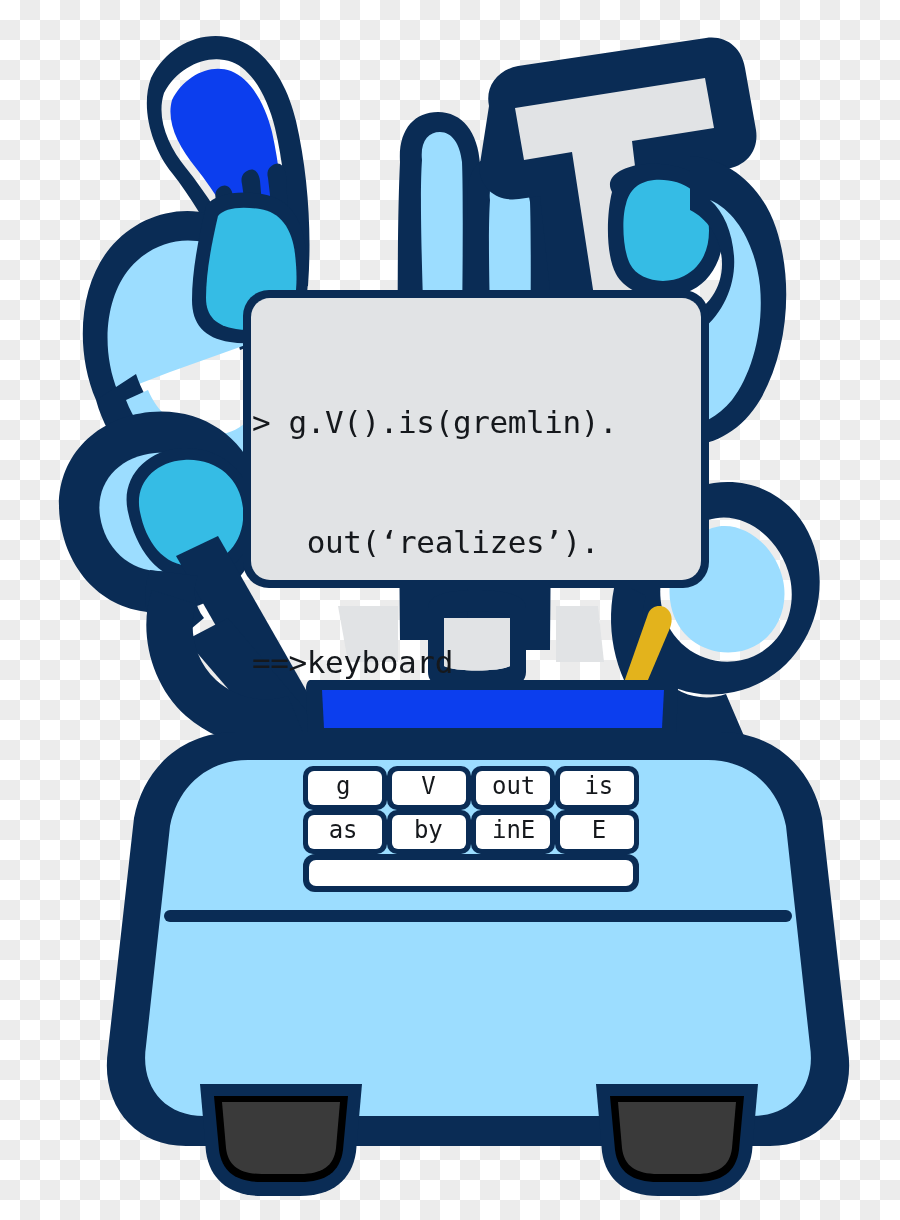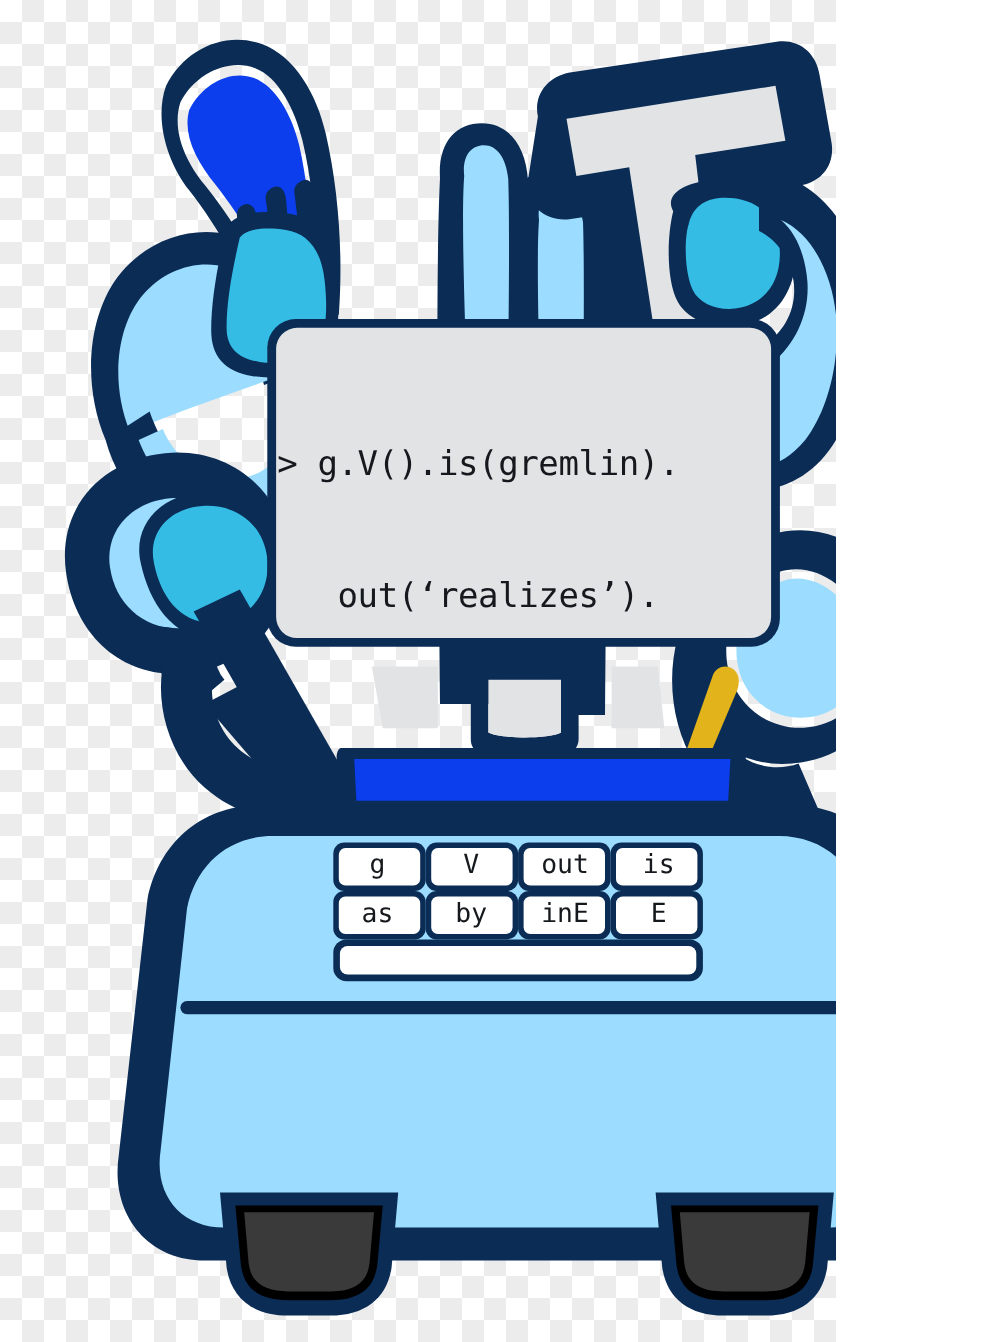--- a/index.html
+++ b/index.html
@@ -3,21 +3,21 @@
 <meta charset="utf-8">
 <title>Gremlin Mascot</title>
 <style>
   html, body {
     margin: 0;
     padding: 0;
     background: #ffffff;
   }
   #stage {
     position: relative;
-    width: 760px;
+    width: 900px;
     height: 1220px;
     overflow: hidden;
     
     background-color: #ffffff;
     background-image:
       linear-gradient(45deg, #ececec 25%, transparent 25%, transparent 75%, #ececec 75%, #ececec),
       linear-gradient(45deg, #ececec 25%, transparent 25%, transparent 75%, #ececec 75%, #ececec);
     background-size: 40px 40px;
     background-position: 0 0, 20px 20px;
     font-family: "Liberation Sans", sans-serif;
@@ -275,20 +275,21 @@
     <g>
       <rect class="nv" x="243" y="290" width="466" height="298" rx="26"></rect>
       <rect class="gy" x="251" y="298" width="450" height="282" rx="19"></rect>
     </g>
 
   </svg>
 
   <div id="console-text">
     <span class="ln">&gt; g.V().is(gremlin).</span>
     <span class="ln">   out(‘realizes’).</span>
+    <span class="ln">==&gt;keyboard</span>
   </div>
 
   <div id="keyboard">
     <div class="krow">
       <span class="key">g</span>
       <span class="key">V</span>
       <span class="key">out</span>
       <span class="key">is</span>
     </div>
     <div class="krow">

